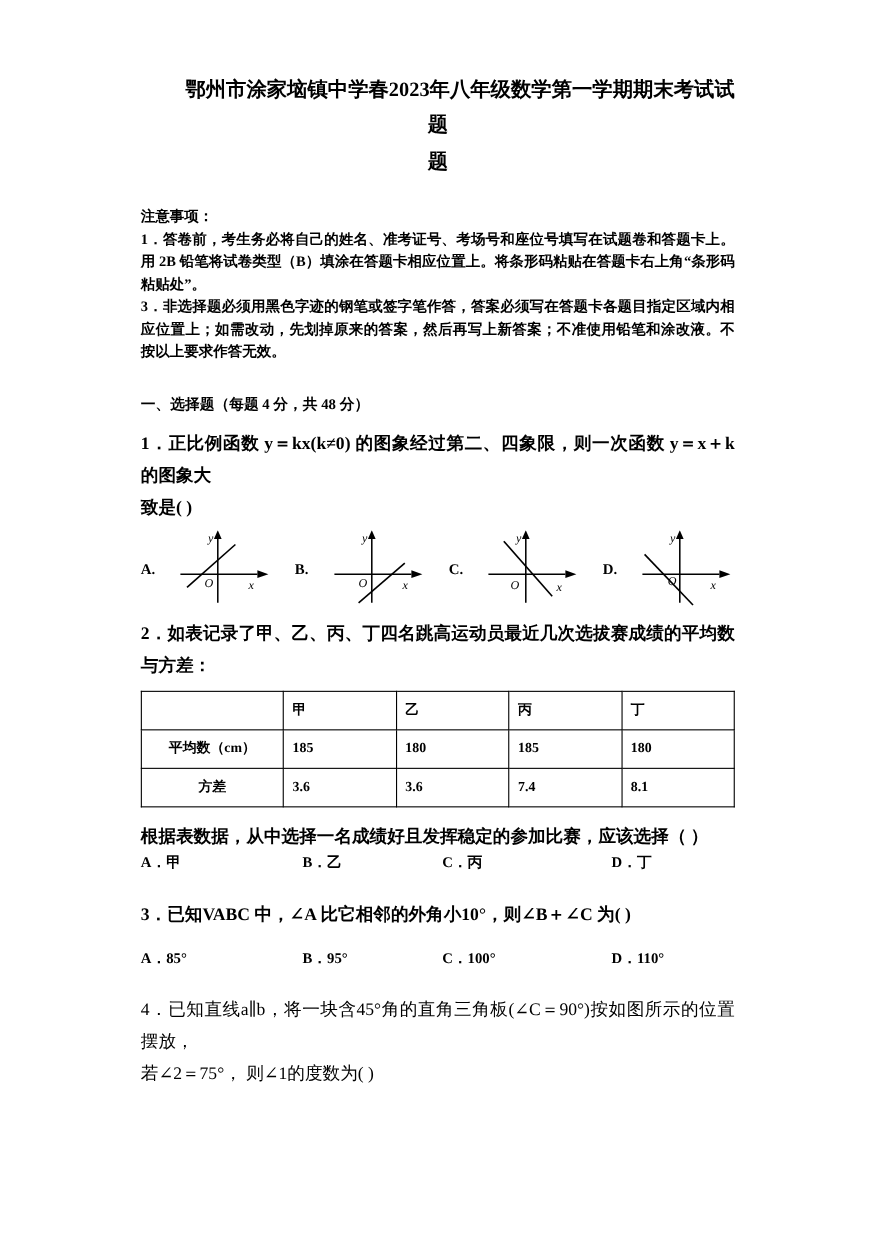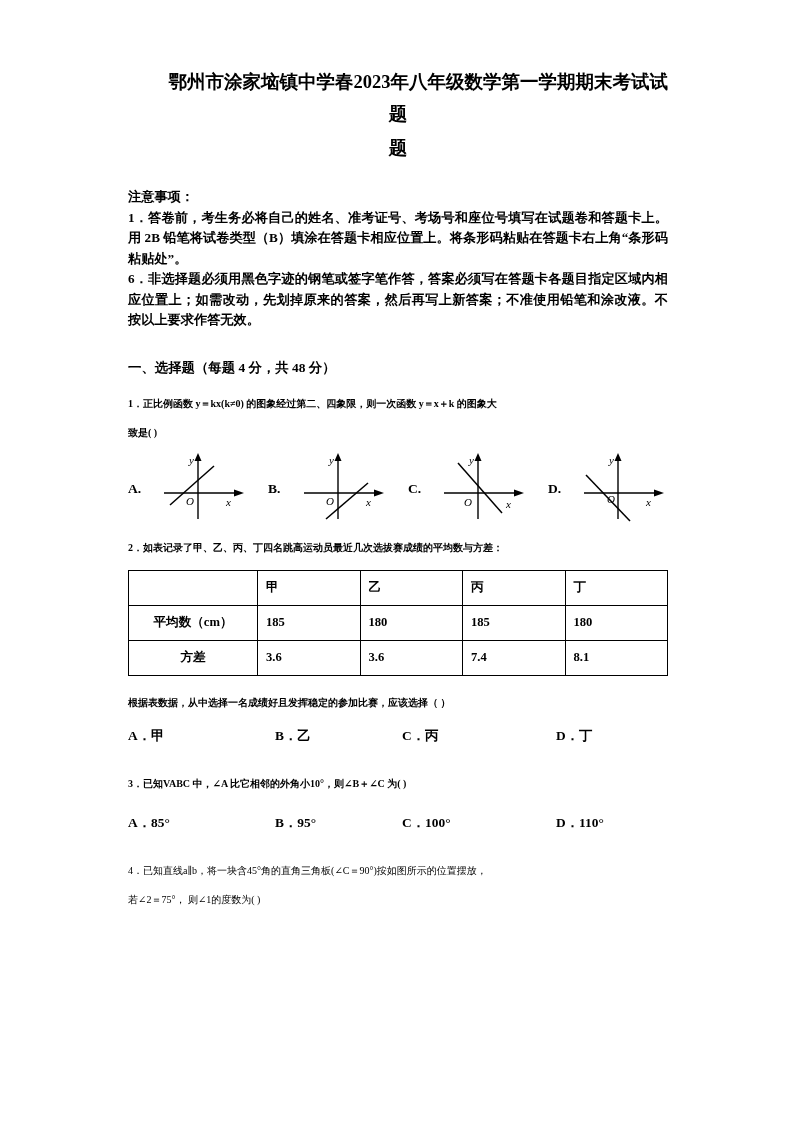--- a/index.html
+++ b/index.html
@@ -74,21 +74,21 @@
 
   
   .section-title {
     margin-top: 24px;
     font-size: 13.4px;
     font-weight: bold;
     line-height: 26px;
   }
 
   .q {
-    font-size: 10px;
+    font-size: 16px;
     line-height: 29px;
     font-weight: bold;
     text-align: justify;
     text-justify: inter-ideograph;
     margin-top: 8px;
   }
   .q-light {
     font-weight: normal;
   }
 
@@ -134,21 +134,21 @@
     font-size: 12.6px;
     font-weight: bold;
     vertical-align: middle;
   }
   table.datatable td.c0 { width: 112px; text-align: center; }
 
   
   .opts {
     position: relative;
     height: 26px;
-    margin-top: 10px;
+    margin-top: 0;
     font-size: 13.4px;
     font-weight: bold;
   }
   .opts span.opt {
     position: absolute;
     top: 0;
     white-space: nowrap;
   }
   .o1 { left: 0px; }
   .o2 { left: 147px; }
@@ -161,21 +161,21 @@
 <div class="page">
   <div class="content">
 
     <div class="doc-title">鄂州市涂家垴镇中学春2023年八年级数学第一学期期末考试试</div>
     <div class="doc-title-line2">题</div>
     <div class="doc-subtitle">题</div>
 
     <div class="notice">
       <p class="notice-head">注意事项：</p>
       <p>1．答卷前，考生务必将自己的姓名、准考证号、考场号和座位号填写在试题卷和答题卡上。用 2B 铅笔将试卷类型（B）填涂在答题卡相应位置上。将条形码粘贴在答题卡右上角“条形码粘贴处”。</p>
-      <p>6．非选择题必须用黑色字迹的钢笔或签字笔作答，答案必须写在答题卡各题目指定区域内相应位置上；如需改动，先划掉原来的答案，然后再写上新答案；不准使用铅笔和涂改液。不按以上要求作答无效。</p>
+      <p>3．非选择题必须用黑色字迹的钢笔或签字笔作答，答案必须写在答题卡各题目指定区域内相应位置上；如需改动，先划掉原来的答案，然后再写上新答案；不准使用铅笔和涂改液。不按以上要求作答无效。</p>
     </div>
 
     <div class="section-title">一、选择题（每题 4 分，共 48 分）</div>
 
     <div class="q">
       <div>1．正比例函数 y＝kx(k≠0) 的图象经过第二、四象限，则一次函数 y＝x＋k 的图象大</div>
       <div>致是(       )</div>
     </div>
 
     <div class="graph-row">

